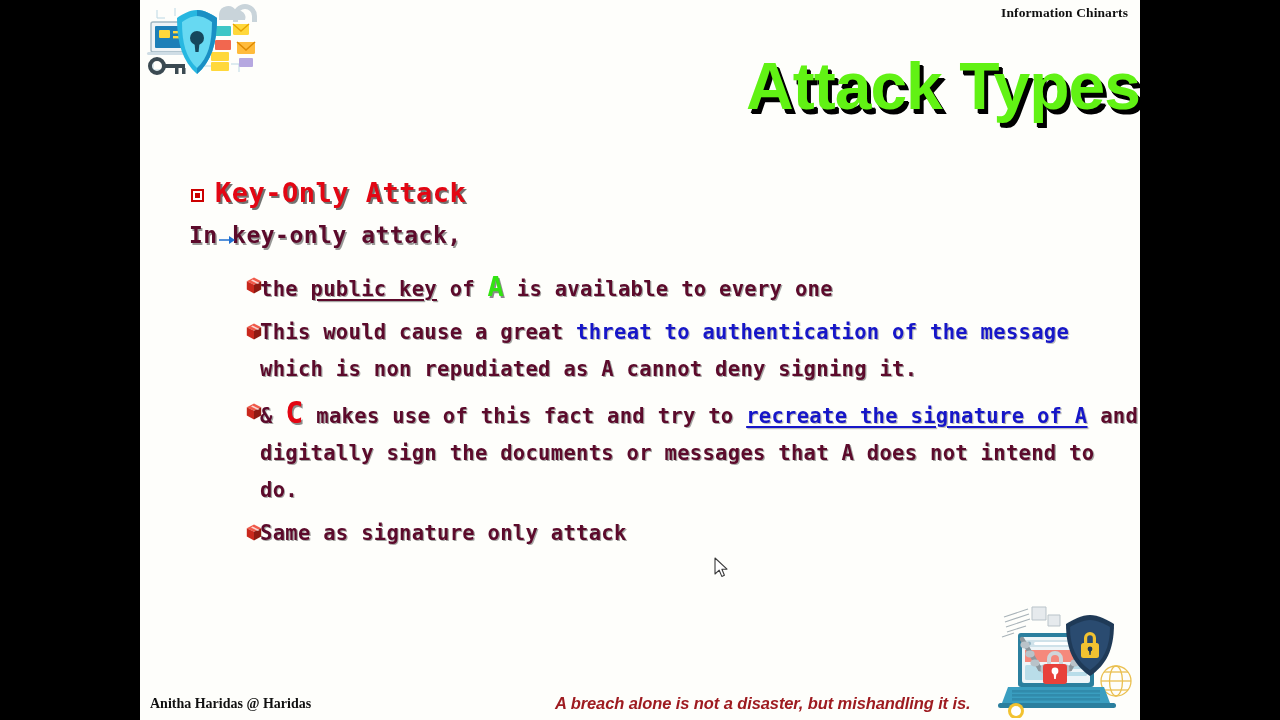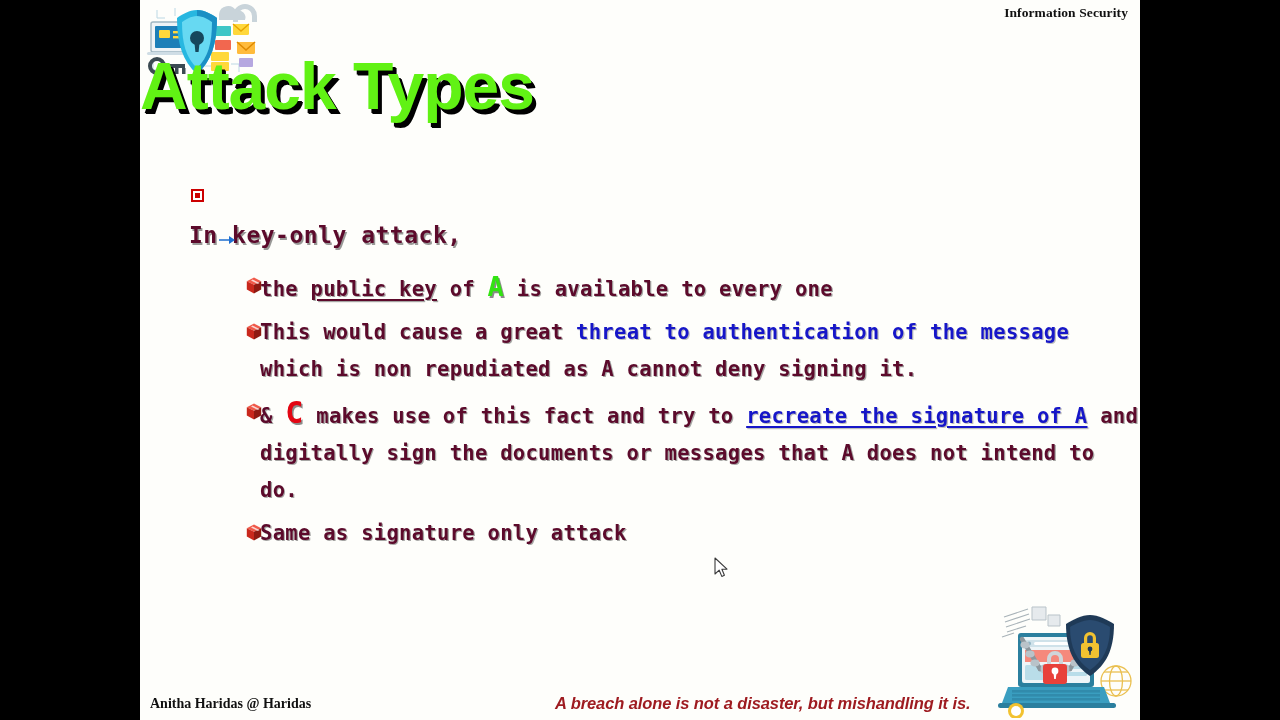--- a/index.html
+++ b/index.html
@@ -28,21 +28,21 @@
     position:absolute; right:12px; top:5px;
     font-family:"Liberation Serif", serif;
     font-weight:bold; font-size:13.5px; color:#111;
     letter-spacing:.1px;
   }
 
   .logo-tl { position:absolute; left:5px; top:4px; width:120px; height:78px; }
 
   .title {
     position:absolute; left:0; top:50px; width:1000px;
-    text-align:left;
+    text-align:right;
     font-family:"Liberation Sans", sans-serif;
     font-weight:bold; font-size:66px; line-height:72px;
     color:#61f214;
     text-shadow:4px 5px 0 #000, 3px 4px 0 #000;
     letter-spacing:-1px;
   }
 
   
   #body { position:absolute; left:0; top:178px; width:1000px; }
 
@@ -162,28 +162,29 @@
       <rect x="94" y="54" width="14" height="9" rx="1" fill="#b6a8e0"></rect>
       <rect x="92" y="24" width="12" height="4" fill="#b6a8e0" opacity="0"></rect>
       <path d="M52 8 L52 72 L54 72 L54 8 Z" fill="none"></path>
       <path d="M44 6 C52 6 60 11 64 14 C64 40 58 58 44 70 C30 58 24 40 24 14 C28 11 36 6 44 6 Z" transform="translate(8,0)" fill="#27b7e0"></path>
       <path d="M44 6 C52 6 60 11 64 14 C64 40 58 58 44 70 L44 6 Z" transform="translate(8,0)" fill="#1a8fc4"></path>
       <path d="M44 12 C50 12 56 16 59 18 C59 39 55 54 44 64 C33 54 29 39 29 18 C32 16 38 12 44 12 Z" transform="translate(8,0)" fill="#67d9f2"></path>
       <circle cx="52" cy="34" r="7" fill="#16475c"></circle>
       <path d="M49 34 l6 0 l-1.4 14 l-3.2 0 z" fill="#16475c"></path>
     </svg>
 
-    <div class="hdr-label">Information Security</div>
+    <div class="hdr-label">Information Chinarts</div>
 
     <div class="title">Attack Types</div>
 
     <div id="body">
 
       <div class="lvl1">
         <span class="sq-bullet"></span>
+        <span class="txt">Key-Only Attack</span>
       </div>
 
       <div class="lvl2">
         <svg class="arrow-bullet" viewBox="0 0 16 10">
           <path d="M0 4.2 L10 4.2 L10 1 L16 5 L10 9 L10 5.8 L0 5.8 Z" fill="#1f6fd0"></path>
         </svg>
         <span class="txt">In key-only attack,</span>
       </div>
 
       <div id="bullet-list">

